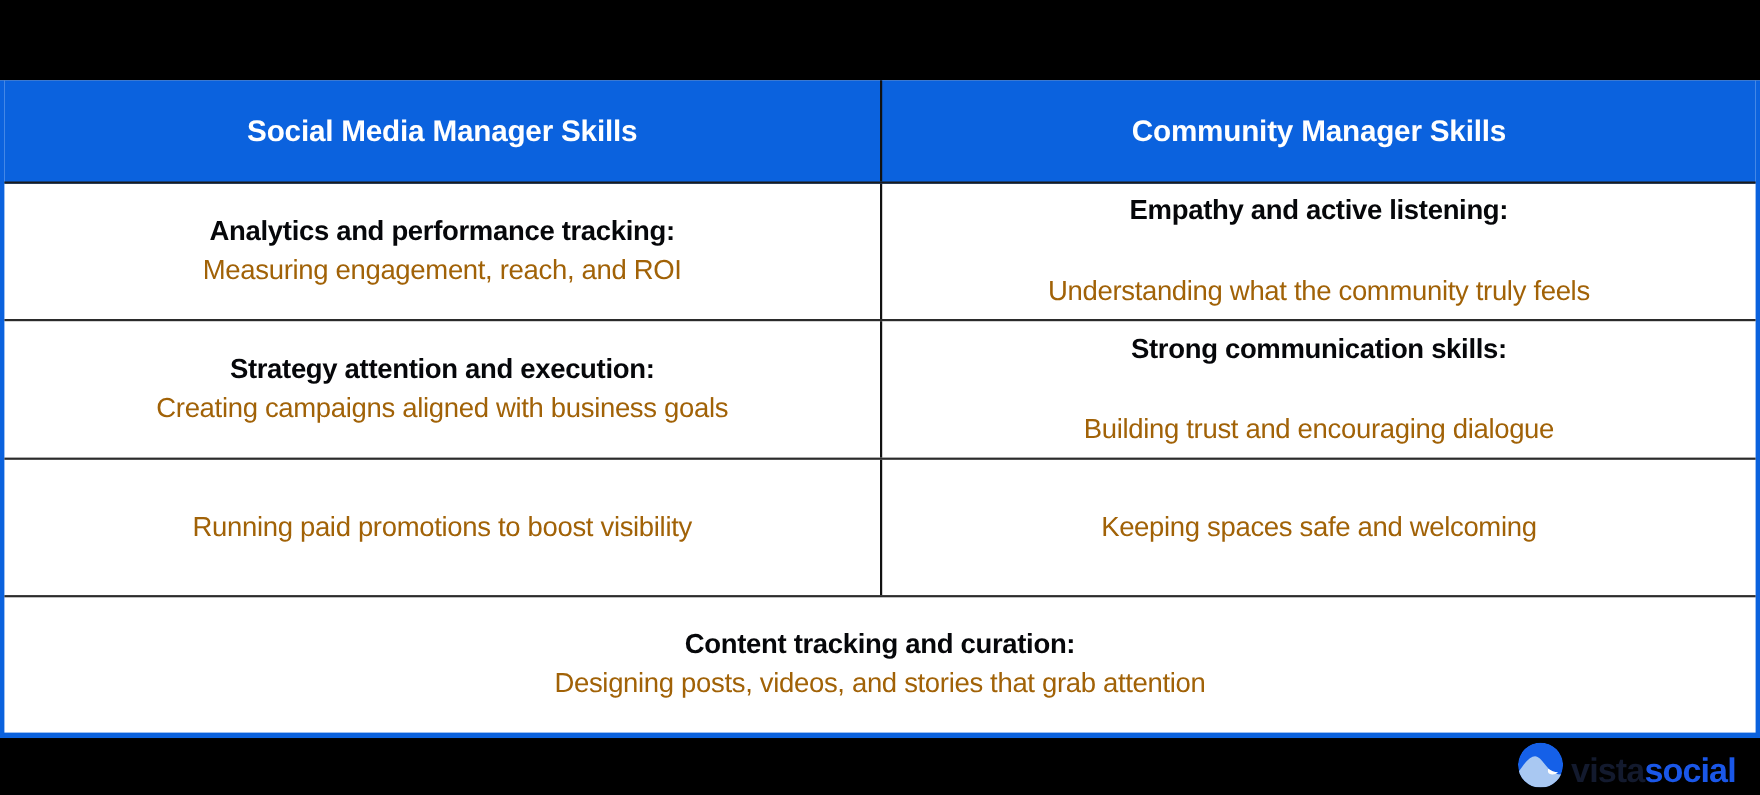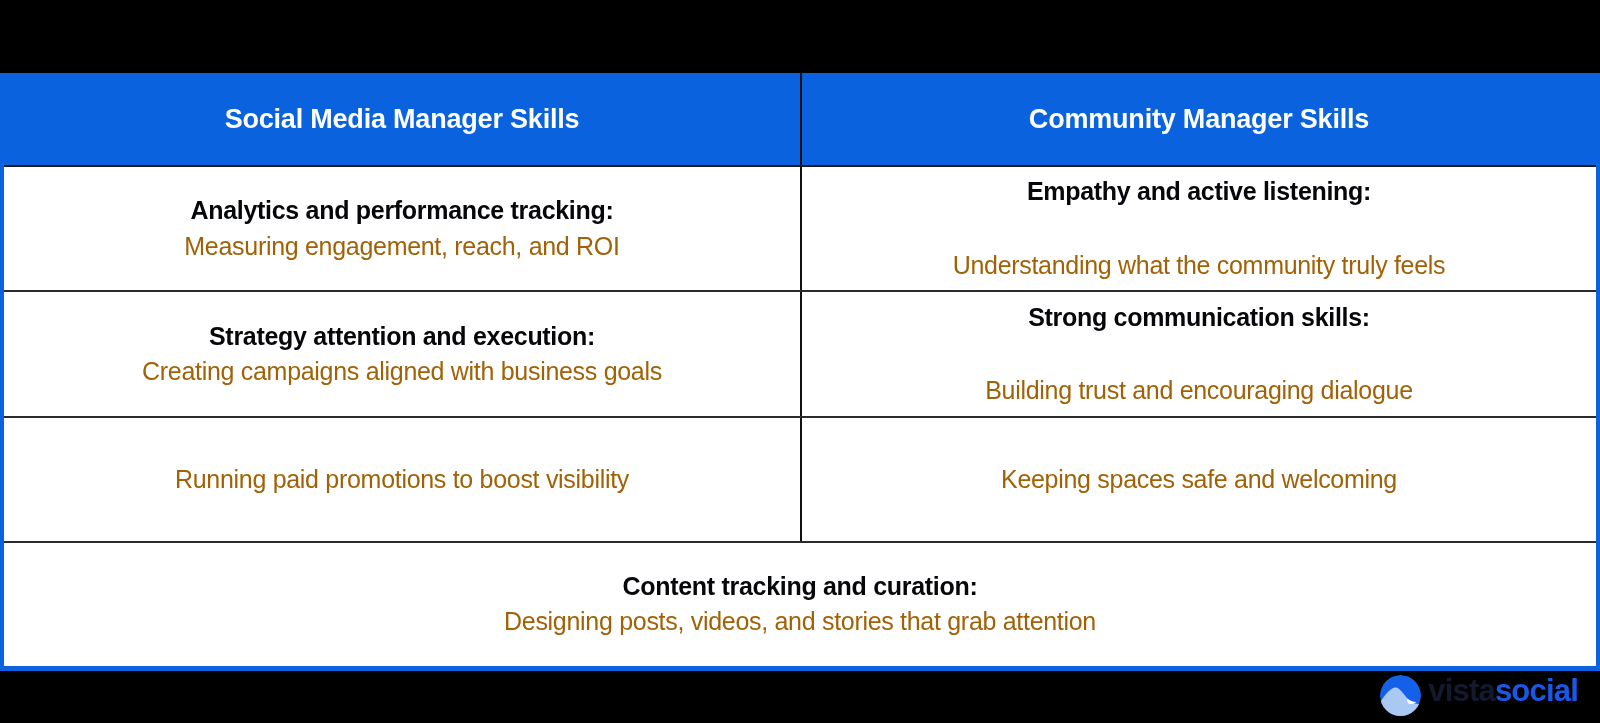--- a/index.html
+++ b/index.html
@@ -117,21 +117,21 @@
     bottom: 0;
     width: 1600px;
     height: 52px;
     background: #000000;
   }
   .logo {
     position: absolute;
     right: 22px;
     top: 4px;
     display: flex;
-    align-items: flex-start;
+    align-items: flex-end;
     gap: 7px;
   }
   .logo-mark {
     width: 41px;
     height: 41px;
     flex: 0 0 41px;
     border-radius: 50%;
     overflow: hidden;
     display: block;
   }

